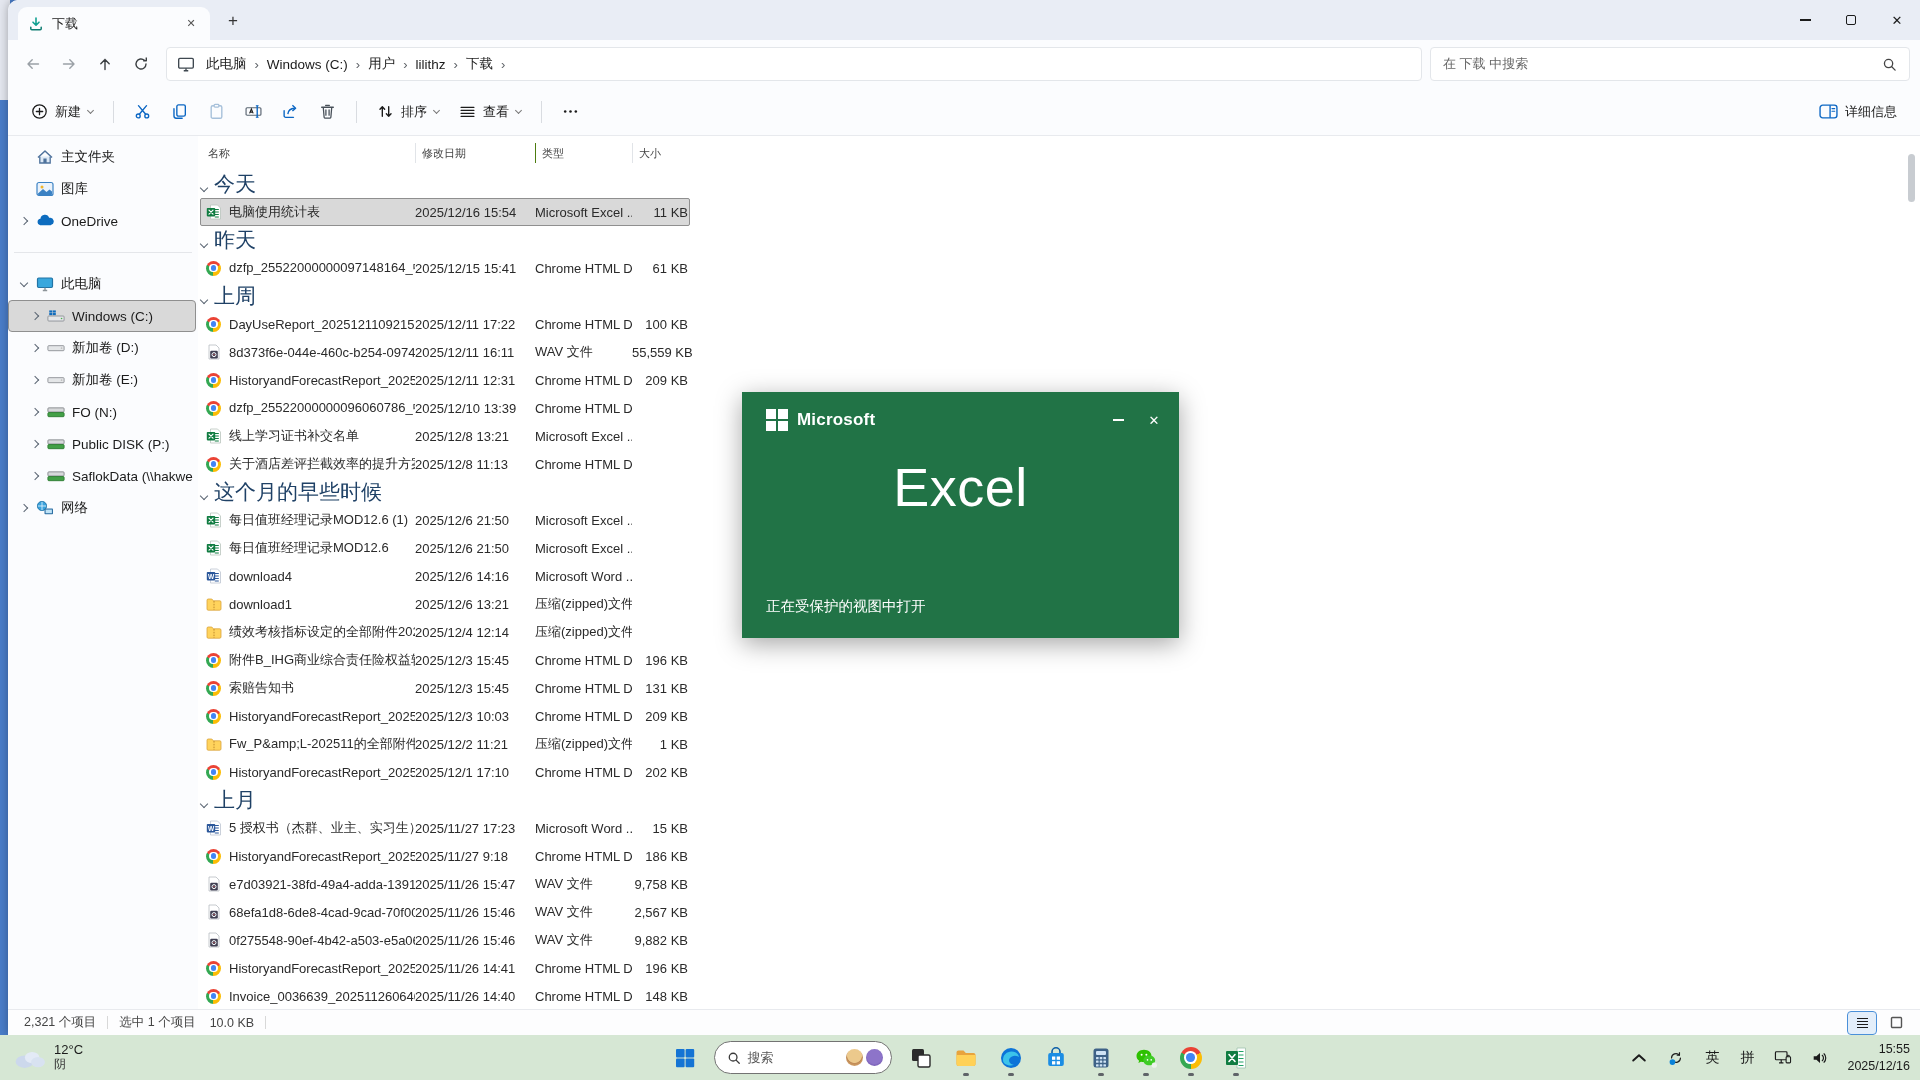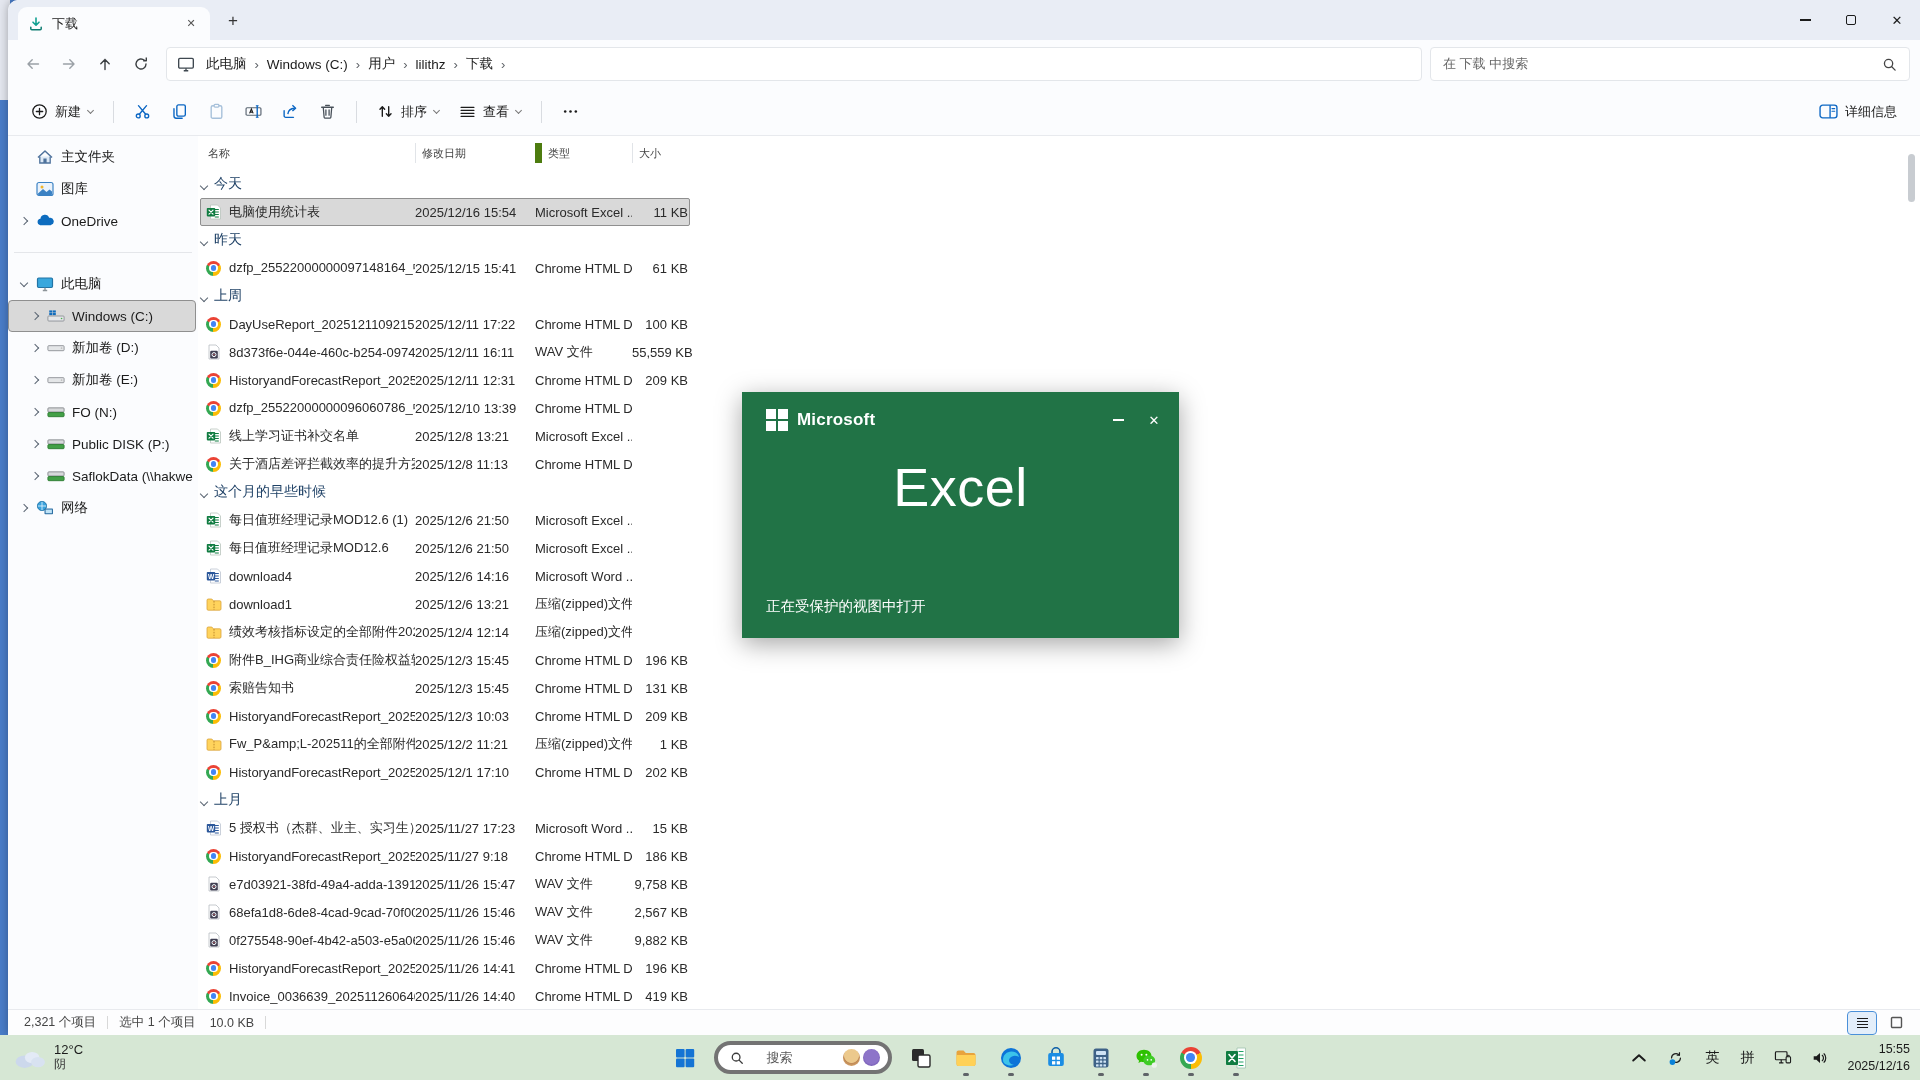--- a/index.html
+++ b/index.html
@@ -51,23 +51,23 @@
   .sb-ic{width:20px;height:18px;margin-right:6px;flex:0 0 auto;display:grid;place-items:center;}
   .sb-ic svg{width:18px;height:16px;}
   .sb-label{overflow:hidden;text-overflow:clip;}
   .sb-divider{height:1px;background:#e4e6ea;margin:15px 6px;}
 
   .filearea{flex:1;background:#fff;position:relative;min-width:0;}
   .listheader{height:34px;display:flex;align-items:center;font-size:11px;color:#454545;}
   .lh{display:flex;align-items:center;height:20px;}
   .lh-name{width:217px;padding-left:10px;}
   .lh-date{width:120px;border-left:1px solid #e1e4e8;padding-left:6px;}
-  .lh-type{width:97px;border-left:7px solid #4d7c0f;padding-left:6px;}
+  .lh-type{width:97px;border-left:1px solid #4d7c0f;padding-left:6px;}
   .lh-size{width:58px;border-left:1px solid #e1e4e8;padding-left:6px;}
-  .group-row{height:28px;display:flex;align-items:center;gap:7px;padding-left:3px;font-size:14px;color:#1f4166;}
+  .group-row{height:28px;display:flex;align-items:center;gap:7px;padding-left:3px;font-size:21px;color:#1f4166;}
   .frow{height:28px;display:flex;align-items:center;margin-left:2px;width:490px;padding-left:4px;border:1px solid transparent;border-radius:2px;font-size:13px;color:#2a2a2a;}
   .frow.sel{background:#d9d9d9;border-color:#8f8f8f;}
   .fic{width:17px;height:17px;margin-right:7px;flex:0 0 auto;display:grid;place-items:center;}
   .fic svg{width:16px;height:16px;}
   .fname{width:186px;white-space:nowrap;overflow:hidden;}
   .fdate{width:120px;white-space:nowrap;}
   .ftype{width:97px;white-space:nowrap;overflow:hidden;}
   .fsize{width:56px;text-align:right;white-space:nowrap;}
   .fscroll{position:absolute;right:5px;top:2px;width:7px;height:860px;}
   .fthumb{width:7px;height:48px;margin-top:16px;background:#c8ccd1;border-radius:4px;}
@@ -104,21 +104,21 @@
   .taskbar{position:absolute;left:0;right:0;bottom:0;height:45px;background:#d6e7d4;z-index:60;display:flex;align-items:center;}
   .weather{position:absolute;left:14px;top:0;height:45px;display:flex;align-items:center;gap:8px;}
   .weather svg{width:32px;height:22px;}
   .wcol{display:flex;flex-direction:column;line-height:1.15;}
   .wtemp{font-size:13px;color:#1b1b1b;}
   .wcond{font-size:12px;color:#3a3a3a;}
   .tb-center{margin:0 auto;display:flex;align-items:center;gap:5px;height:45px;}
   .tb-btn{position:relative;width:40px;height:40px;border:none;background:transparent;display:grid;place-items:center;border-radius:5px;padding:0;}
   .tb-btn svg{width:24px;height:24px;}
   .rundot{position:absolute;bottom:2px;left:50%;transform:translateX(-50%);width:6px;height:3px;border-radius:2px;background:#5f6368;}
-  .tb-search{width:178px;height:33px;border-radius:17px;background:#fff;border:4px solid #737373;display:flex;align-items:center;gap:23px;padding:0 8px 0 12px;font-size:13px;color:#555;margin:0 4px;}
+  .tb-search{width:178px;height:33px;border-radius:17px;background:#fff;border:1px solid #737373;display:flex;align-items:center;gap:7px;padding:0 8px 0 12px;font-size:13px;color:#555;margin:0 4px;}
   .tb-search .mag{width:14px;height:14px;color:#3a3a3a;flex:0 0 auto;}
   .sh-imgs{margin-left:auto;display:flex;gap:3px;}
   .sh-a{width:17px;height:17px;border-radius:50%;background:radial-gradient(circle at 50% 38%,#ecc98c 52%,#c08a56 58%,#e5b97b);}
   .sh-b{width:17px;height:17px;border-radius:50%;background:radial-gradient(circle at 50% 45%,#8d74c9 55%,#5a3f99);}
   .tray{position:absolute;right:10px;top:0;height:45px;display:flex;align-items:center;gap:13px;}
   .tray-ic{display:grid;place-items:center;width:24px;height:30px;}
   .tray-ic svg{width:18px;height:16px;}
   .ime{font-size:14px;color:#1b1b1b;width:22px;text-align:center;}
   .clock{display:flex;flex-direction:column;align-items:flex-end;line-height:1.3;font-size:12.5px;color:#1b1b1b;margin-left:2px;}
 </style>
@@ -790,21 +790,21 @@
               <span class="fic">
                 <span class="chr">
                   <span class="chr-in">
                     <span class="chr-core"></span>
                   </span>
                 </span>
               </span>
               <span class="fname">Invoice_0036639_20251126064001</span>
               <span class="fdate">2025/11/26 14:40</span>
               <span class="ftype">Chrome HTML D...</span>
-              <span class="fsize">419 KB</span>
+              <span class="fsize">148 KB</span>
             </div>
           </div>
         <div class="fscroll">
             <div class="fthumb"></div>
           </div>
       </div>
     </div>
 
     <div class="statusbar">
       <span>2,321 个项目</span>

